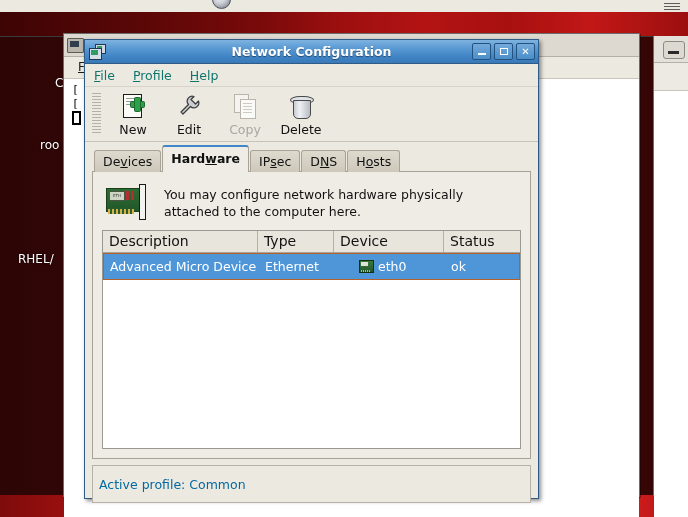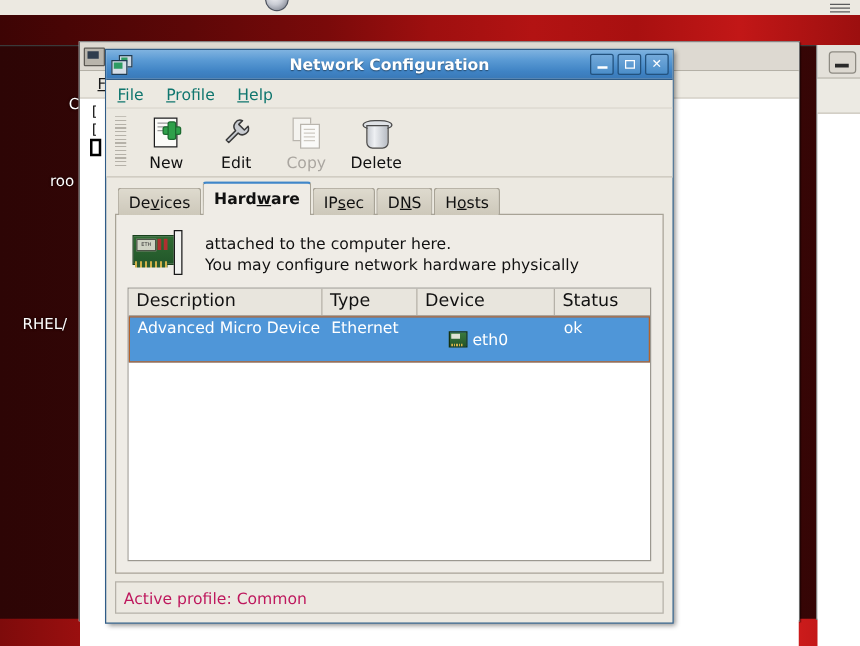--- a/index.html
+++ b/index.html
@@ -303,21 +303,21 @@
   #list-head .hcell {
     font-size:14px; color:#111; padding:2px 0 0 6px; box-sizing:border-box;
     border-right:1px solid #b5b1a8;
   }
   .col-desc { width:155px; }
   .col-type { width:76px; }
   .col-dev  { width:110px; }
   .col-stat { width:calc(100% - 341px); border-right:none !important; }
   #list-body { flex:1; background:#fff; }
   .list-row {
-    display:flex; height:37px; 
+    display:flex; height:27px; align-items:center;
     background:#4f96d8; color:#ffffff;
     border:1px solid #b4622a; box-sizing:border-box;
   }
   .list-row .cell {
     font-size:12.5px; padding-left:6px; box-sizing:border-box; white-space:nowrap;
     overflow:hidden;
   }
   .list-row .cell.dev { display:flex; align-items:center; gap:4px; padding-left:24px;}
   .mini-nic {
     width:13px; height:11px; position:relative; flex:0 0 auto;
@@ -329,23 +329,23 @@
     background:#dfe3d4;
   }
   .mini-nic::after {
     content:""; position:absolute; left:1px; bottom:0px; width:9px; height:2px;
     background: repeating-linear-gradient(90deg,#d3b24a 0 1px, #24562a 1px 2px);
   }
 
   
   #statusbar {
     margin:6px 7px 0 7px;
-    height:26px; background:#ece9e1; border:1px solid #b5b1a8;
+    height:38px; background:#ece9e1; border:1px solid #b5b1a8;
     display:flex; align-items:center; padding-left:6px;
-    font-size:12.5px; color:#be185d;
+    font-size:12.5px; color:#0369a1;
     box-sizing:border-box;
   }
 </style>
 </head>
 <body>
 
 <div id="desktop">
 
   <div id="desk-labels">
     <div class="desk-label" style="left:55px;top:76px;">C</div>
@@ -484,22 +484,22 @@
         <div id="info-row">
           <div id="nic-icon">
             <div class="board"></div>
             <div class="chip">ETH</div>
             <div class="cap1"></div>
               <div class="cap2"></div>
             <div class="pins"></div>
             <div class="bracket"></div>
           </div>
           <div id="info-text">
+            <div>You may configure network hardware physically</div>
             <div>attached to the computer here.</div>
-            <div>You may configure network hardware physically</div>
           </div>
         </div>
 
         <div id="list-frame">
           <div id="list-head">
             <div class="hcell col-desc">Description</div>
             <div class="hcell col-type">Type</div>
             <div class="hcell col-dev">Device</div>
             <div class="hcell col-stat">Status</div>
           </div>

